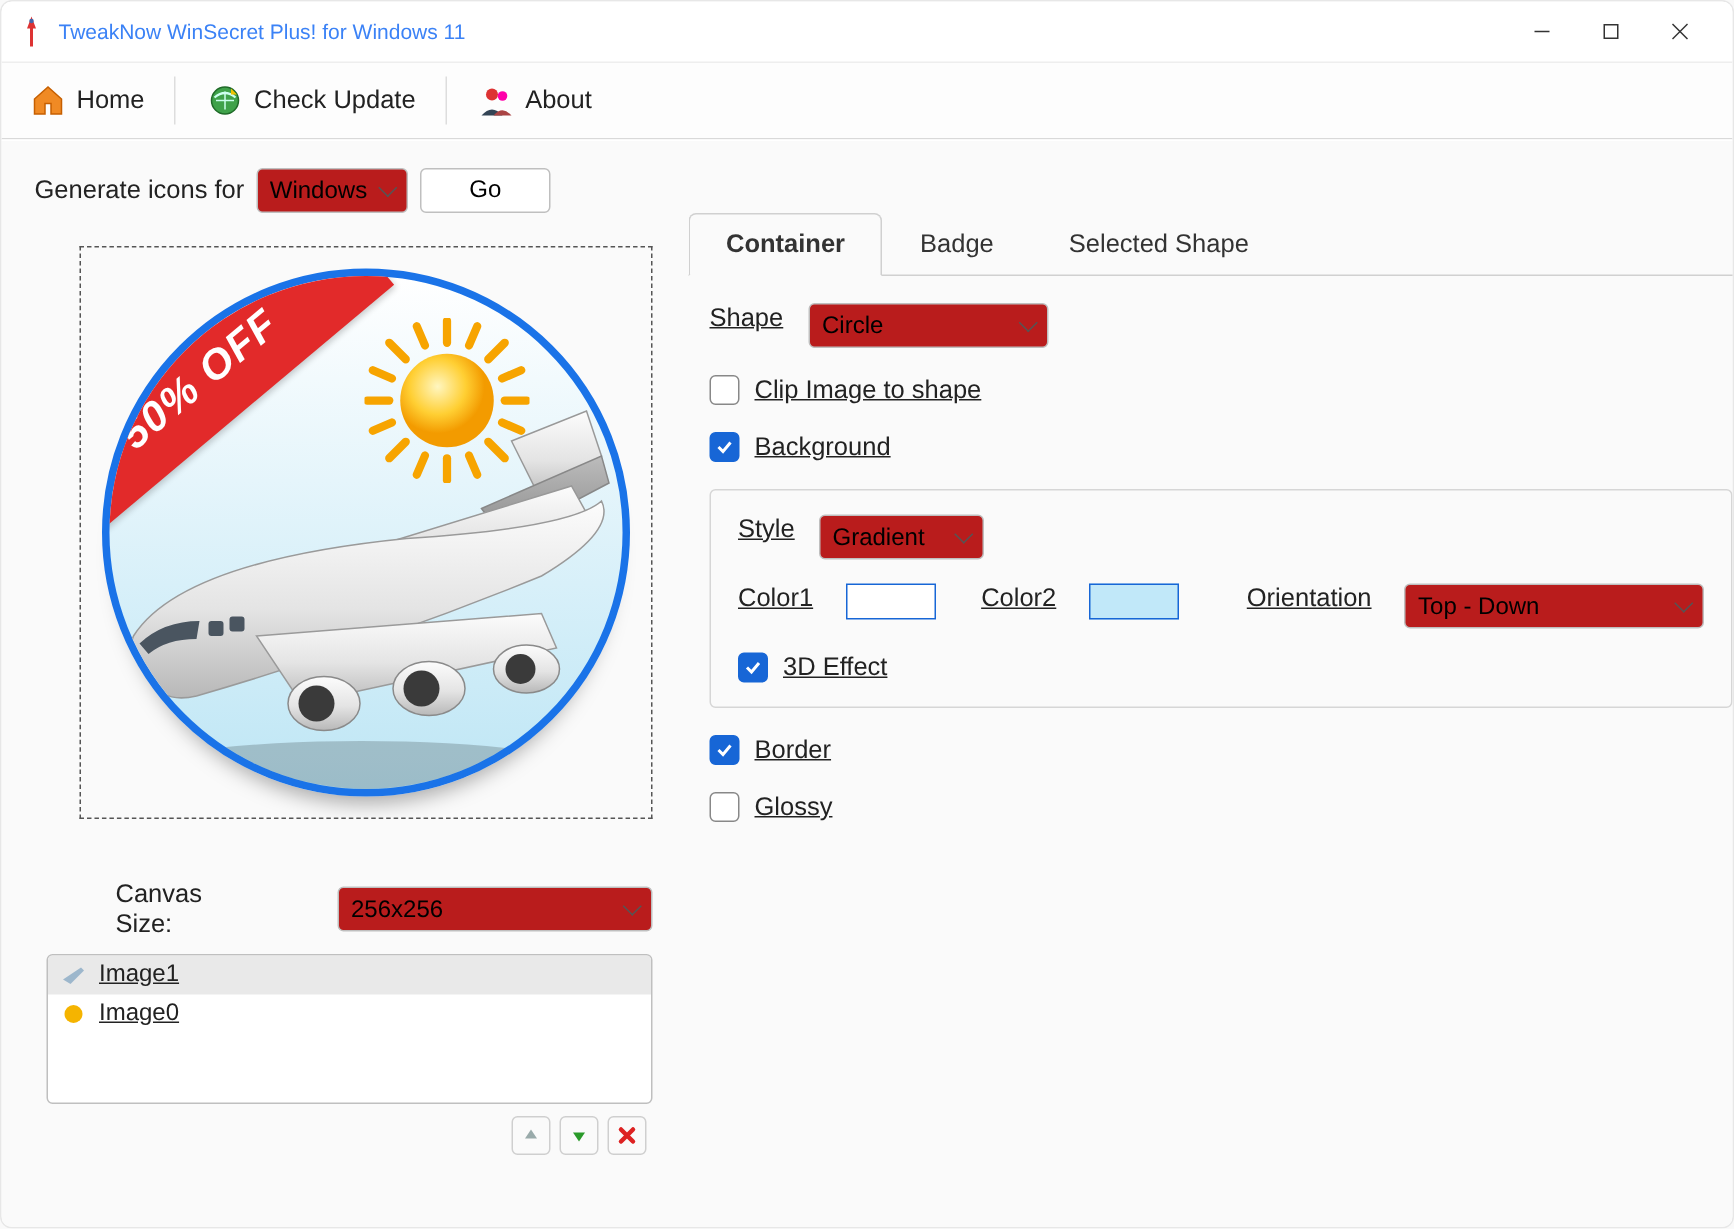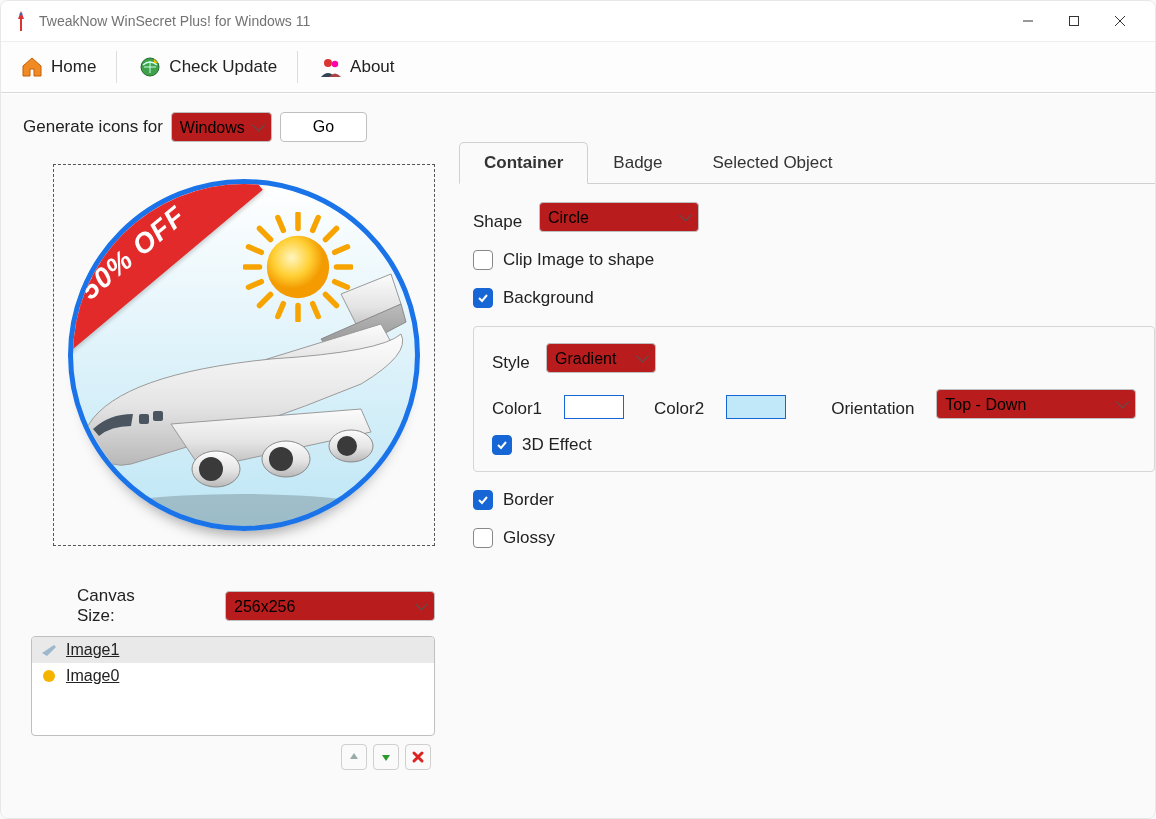--- a/index.html
+++ b/index.html
@@ -1,20 +1,20 @@
 <!DOCTYPE html>
 <html><head>
 <meta charset="utf-8">
 <style>
   * { box-sizing: border-box; font-family: "Segoe UI", Tahoma, sans-serif; }
   body { margin:0; background:#f9f9f9; width:1156px; height:819px; overflow:hidden; color:#222; }
   .window { width:1156px; height:819px; background:#fff; border:1px solid #e7e7e7; border-radius:8px; overflow:hidden; display:flex; flex-direction:column; }
   .titlebar { height:40px; display:flex; align-items:center; padding:0 12px; background:#fff; }
   .titlebar .app-icon { width:16px; height:24px; margin-right:10px; }
-  .titlebar .title { font-size:14px; color:#737373; flex:1; }
+  .titlebar .title { font-size:14px; color:#3b82f6; flex:1; }
   .winbtns { display:flex; align-items:center; gap:0; }
   .winbtn { width:46px; height:32px; display:flex; align-items:center; justify-content:center; color:#555; }
   .winbtn svg { width:12px; height:12px; }
   .toolbar { height:52px; display:flex; align-items:center; padding:0 6px; background:#fdfdfd; border-top:1px solid #eee; border-bottom:1px solid #d9d9d9; }
   .toolbtn { display:flex; align-items:center; padding:4px 12px; font-size:17px; color:#222; cursor:default; }
   .toolbtn .icon { width:26px; height:26px; margin-right:6px; display:flex; align-items:center; justify-content:center; }
   .toolbar .sep { width:1px; height:32px; background:#ddd; margin:0 8px; }
   .content { flex:1; display:flex; padding:18px 22px 14px 22px; gap:24px; background:#fafafa; border-top:1px solid #fff; }
   .leftcol { width:440px; display:flex; flex-direction:column; }
   .gen-row { display:flex; align-items:center; gap:8px; font-size:17px; margin-bottom:22px; }
@@ -36,21 +36,21 @@
   .listitem { display:flex; align-items:center; gap:8px; padding:4px 8px; font-size:16px; }
   .listitem.sel { background:#e9e9e9; }
   .icon-sm { width:18px; height:18px; }
   .list-actions { display:flex; gap:6px; justify-content:flex-end; padding:8px 4px 0 0; }
   .iconbtn { width:26px; height:26px; border:1px solid #cfcfcf; background:#fafafa; border-radius:4px; display:flex; align-items:center; justify-content:center; }
   .rightcol { flex:1; padding-top:30px; }
   .tabs { display:flex; border-bottom:1px solid #d0d0d0; }
   .tab { padding:10px 24px; font-size:17px; color:#333; cursor:default; border:1px solid transparent; margin-bottom:-1px; }
   .tab.active { border:1px solid #d0d0d0; border-bottom:1px solid #fafafa; border-radius:5px 5px 0 0; background:#fafafa;font-weight:bold; }
   .panel { padding:18px 10px 10px 14px; display:flex; flex-direction:column; gap:18px; font-size:17px; }
-  .row { display:flex; align-items:flex-end; gap:10px; }
+  .row { display:flex; align-items:flex-start; gap:10px;text-decoration:underline; }
   .chk { width:20px; height:20px; border:1.5px solid #888; border-radius:4px; display:inline-flex; align-items:center; justify-content:center; background:#fff; }
   .chk.on { background:#1766d6; border-color:#1766d6; }
   .chk.on svg { stroke:#fff; }
   .group { border:1px solid #d6d6d6; border-radius:4px; padding:16px 18px; display:flex; flex-direction:column; gap:16px; }
   .swatch { width:60px; height:24px; border:1px solid #1766d6; display:inline-block; }
   .swatch.blue { background:#1a73e8; }
   .swatch.white { background:#fff; }
   .swatch.lblue { background:#c1e8f9; }
   .num { width:40px; height:24px; border:1px solid #aaa; padding:0 4px; font-size:15px; }
   .spin { display:flex; flex-direction:column; border:1px solid #aaa; width:18px; height:24px; }
@@ -251,21 +251,21 @@
               <path d="M3 3 L11 11 M11 3 L3 11" stroke="#d22" stroke-width="3" stroke-linecap="round"></path>
             </svg>
           </div>
       </div>
     </div>
 
     <div class="rightcol">
       <div class="tabs">
         <div class="tab active">Container</div>
         <div class="tab">Badge</div>
-        <div class="tab">Selected Object</div>
+        <div class="tab">Selected Shape</div>
       </div>
 
       <div class="panel">
         <div class="row">
           <span style="width:56px">Shape</span>
           <span class="selwrap"><select class="select" style="width:160px"><option>Circle</option></select></span>
         </div>
 
         <div class="row">
           <span class="chk"></span>

